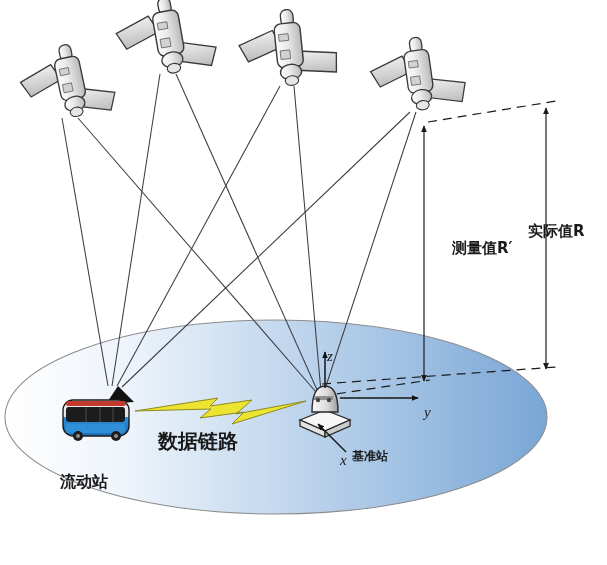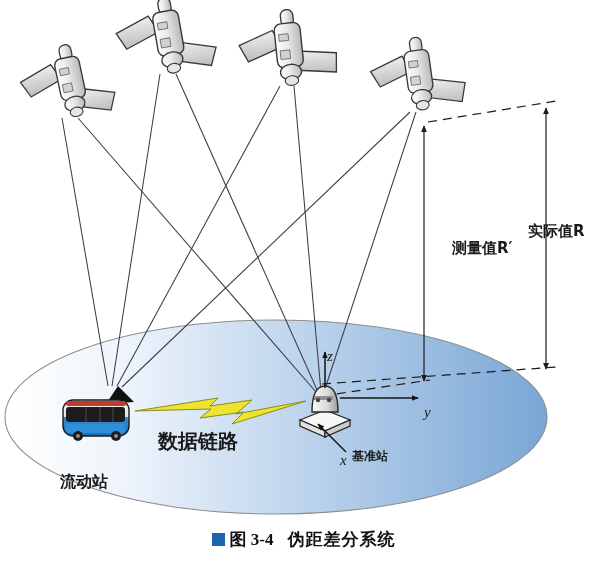--- a/index.html
+++ b/index.html
@@ -184,17 +184,14 @@
 
   <div class="lbl cn" id="lbl-rover">流动站</div>
   <div class="lbl cn" id="lbl-datalink">数据链路</div>
   <div class="lbl cn" id="lbl-base">基准站</div>
   <div class="lbl cn" id="lbl-meas">测量值R′</div>
   <div class="lbl cn" id="lbl-actual">实际值R</div>
   <div class="lbl ital" id="lbl-x">x</div>
   <div class="lbl ital" id="lbl-y">y</div>
   <div class="lbl ital" id="lbl-z">z</div>
 
-  <div id="caption">
-    <span class="sq"></span><span class="num">图 3-4</span><span class="txt">伪距差分系统</span>
-  </div>
 
 </div>
 
 </body></html>

